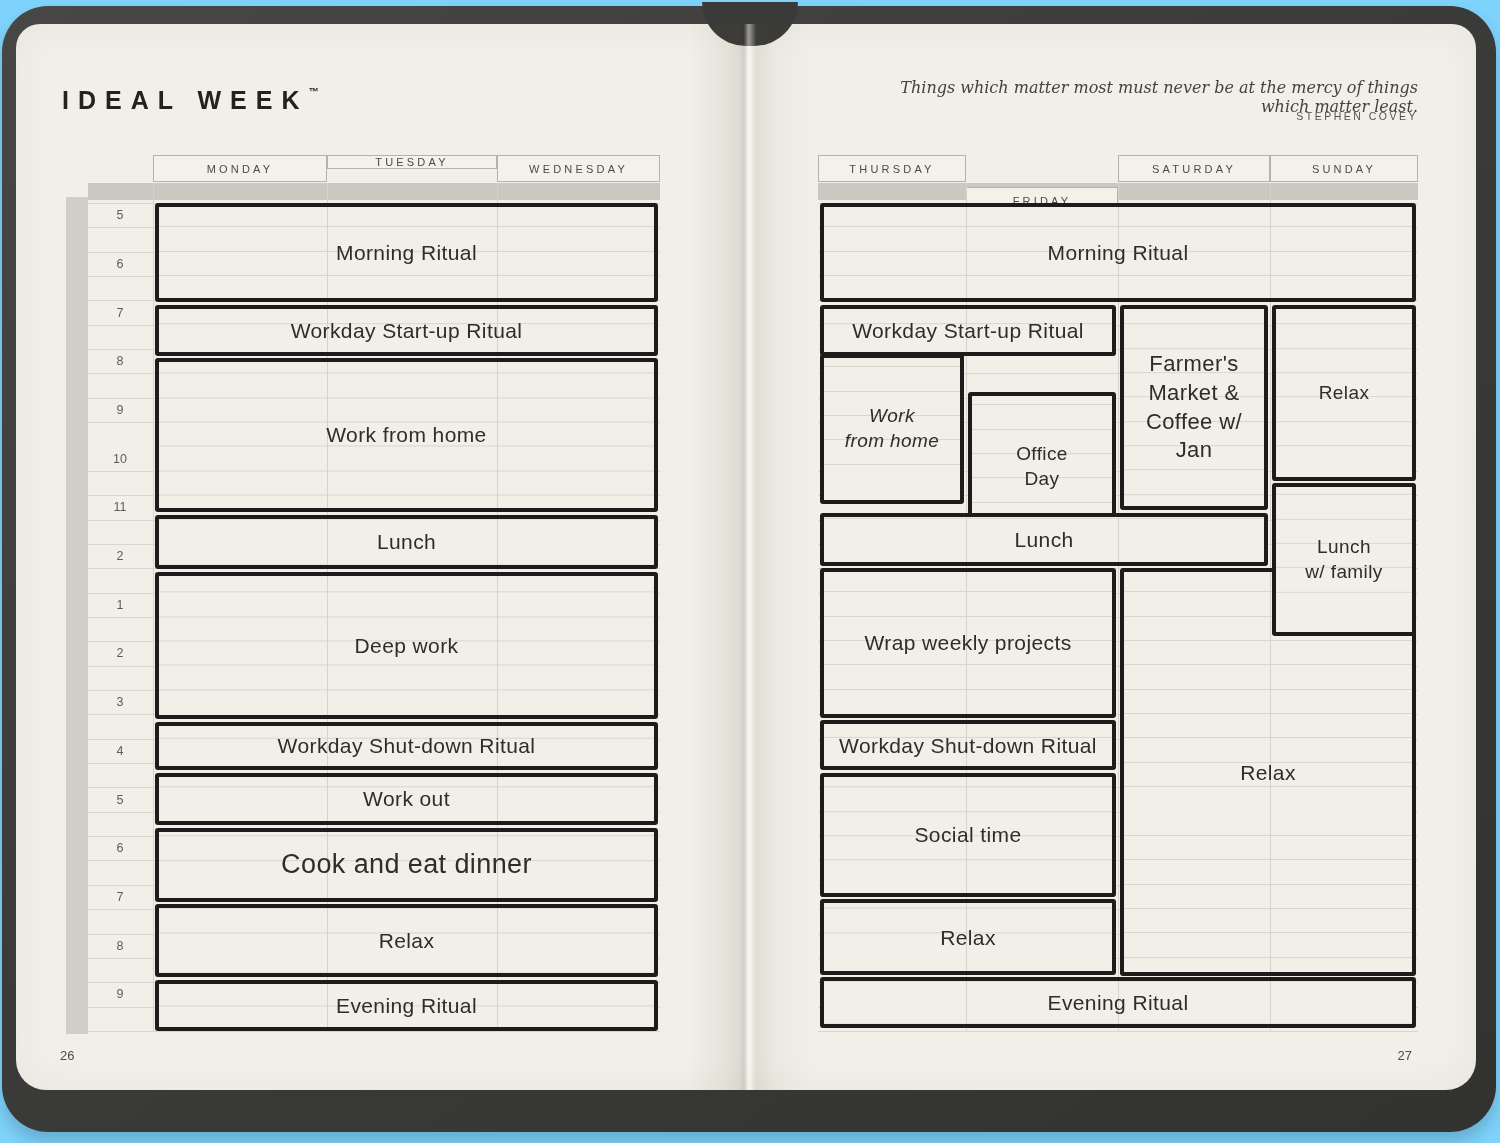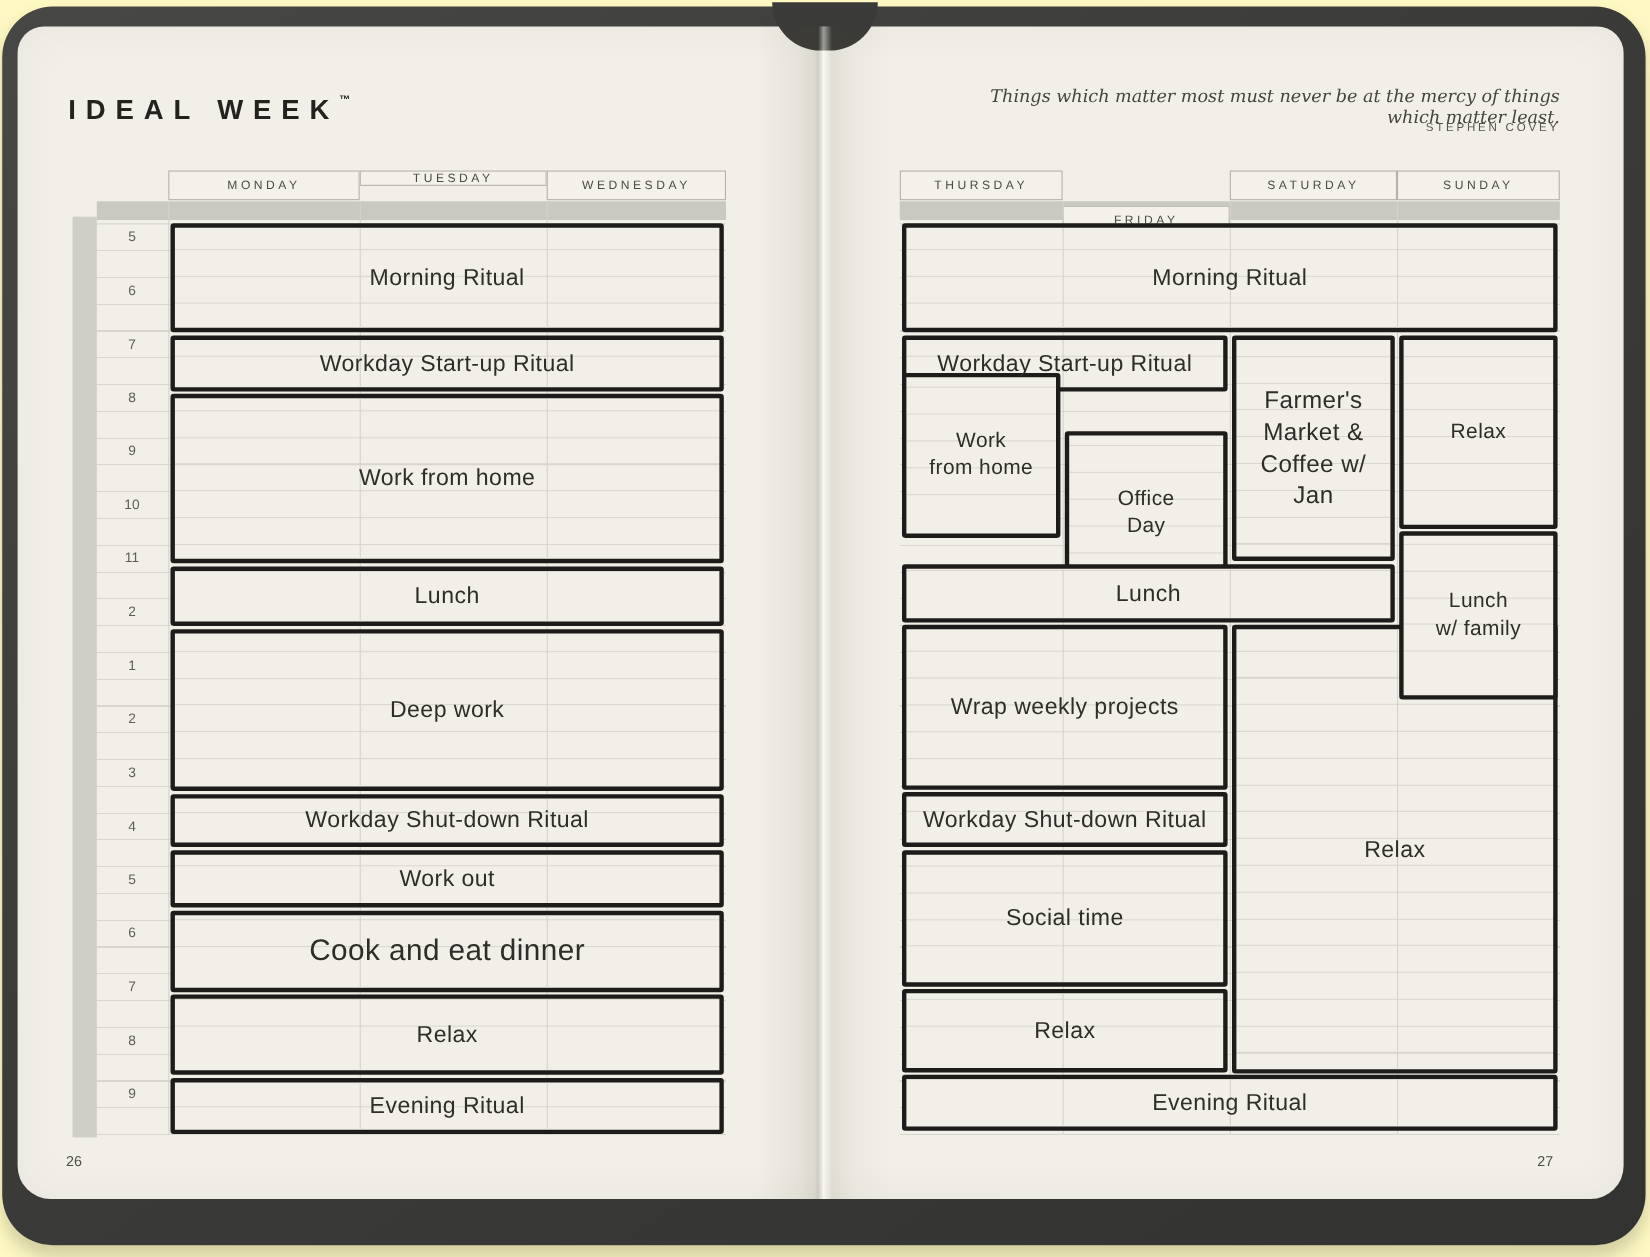--- a/index.html
+++ b/index.html
@@ -1,16 +1,16 @@
 <!DOCTYPE html>
 <html><head>
 <meta charset="utf-8">
 <style>
   html,body{margin:0;padding:0;background:#ffffff;}
-  #canvas{position:relative;width:1500px;height:1143px;background:#fef9c3;overflow:hidden;
+  #canvas{position:relative;width:1500px;height:1143px;background:#7dd3fc;overflow:hidden;
           font-family:"Liberation Sans", sans-serif;}
   .cover{position:absolute;left:2px;top:6px;width:1494px;height:1126px;border-radius:46px;
          background:linear-gradient(145deg,#474745 0%,#3b3b39 45%,#323230 100%);
          box-shadow:0 10px 16px rgba(0,0,0,0.18);}
   .pages{position:absolute;left:16px;top:24px;width:1460px;height:1066px;
          background:#f1efe8;border-radius:24px 24px 30px 30px;
          box-shadow:inset 0 0 40px rgba(70,65,45,0.05);}
   .spine-shadow{position:absolute;left:688px;top:24px;width:124px;height:1066px;pointer-events:none;
          background:linear-gradient(to right,
             rgba(80,72,50,0) 0%, rgba(80,72,50,0.07) 30%, rgba(80,72,50,0.13) 42%,
@@ -157,21 +157,21 @@
       </div>
       <div class="block" style="left: 1120px; top: 305.27px; width: 148px; height: 204.54px; background-image: repeating-linear-gradient(rgba(0, 0, 0, 0) 0px, rgba(0, 0, 0, 0) 23.35px, rgb(216, 214, 206) 23.35px, rgb(216, 214, 206) 24.35px); background-position: 0px -8.87px; background-color: rgb(241, 239, 232);">
         <span class="block-label" style="font-size: 22px;">Farmer's
 Market &amp;
 Coffee w/
 Jan</span>
       </div>
       <div class="block" style="left: 1272px; top: 305.27px; width: 144px; height: 175.32px; background-image: repeating-linear-gradient(rgba(0, 0, 0, 0) 0px, rgba(0, 0, 0, 0) 23.35px, rgb(216, 214, 206) 23.35px, rgb(216, 214, 206) 24.35px); background-position: 0px -8.87px; background-color: rgb(241, 239, 232);">
         <span class="block-label" style="font-size: 19px;">Relax</span>
       </div>
-      <div class="block" style="left: 820px; top: 339px; width: 144px; height: 149.752px; background-image: repeating-linear-gradient(rgba(0, 0, 0, 0) 0px, rgba(0, 0, 0, 0) 23.35px, rgb(216, 214, 206) 23.35px, rgb(216, 214, 206) 24.35px); background-position: 0px -14.9575px; background-color: rgb(241, 239, 232);">
+      <div class="block" style="left: 820px; top: 354px; width: 144px; height: 149.752px; background-image: repeating-linear-gradient(rgba(0, 0, 0, 0) 0px, rgba(0, 0, 0, 0) 23.35px, rgb(216, 214, 206) 23.35px, rgb(216, 214, 206) 24.35px); background-position: 0px -14.9575px; background-color: rgb(241, 239, 232); font-style: italic;">
         <span class="block-label" style="font-size: 19px;">Work
 from home</span>
       </div>
       <div class="block" style="left: 968px; top: 360.058px; width: 148px; height: 149.752px; background-image: repeating-linear-gradient(rgba(0, 0, 0, 0) 0px, rgba(0, 0, 0, 0) 23.35px, rgb(216, 214, 206) 23.35px, rgb(216, 214, 206) 24.35px); background-position: 0px -14.9575px; background-color: rgb(241, 239, 232); margin-top: 32px;">
         <span class="block-label" style="font-size: 19px;">Office
 Day</span>
       </div>
       <div class="block" style="left: 820px; top: 513.462px; width: 448px; height: 52.3525px; background-image: repeating-linear-gradient(rgba(0, 0, 0, 0) 0px, rgba(0, 0, 0, 0) 23.35px, rgb(216, 214, 206) 23.35px, rgb(216, 214, 206) 24.35px); background-position: 0px -22.2625px; background-color: rgb(241, 239, 232);">
         <div class="block-vline" style="left: 142px;"></div>
         <div class="block-vline" style="left: 294px;"></div>

